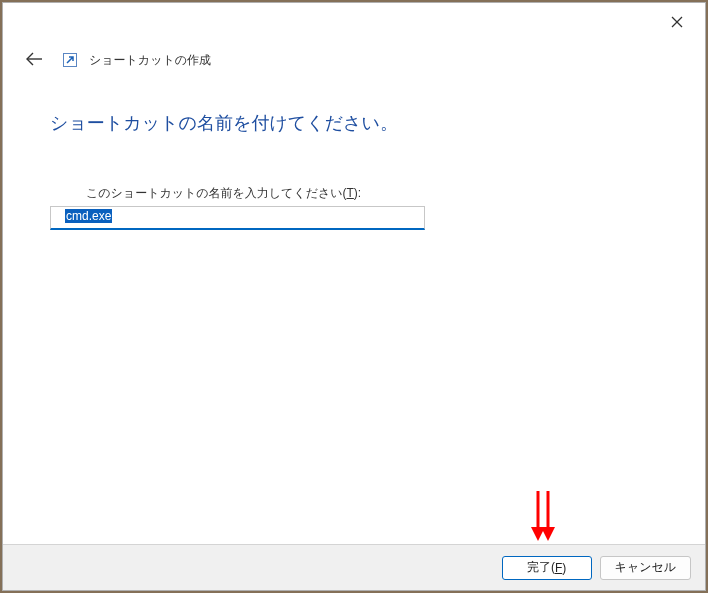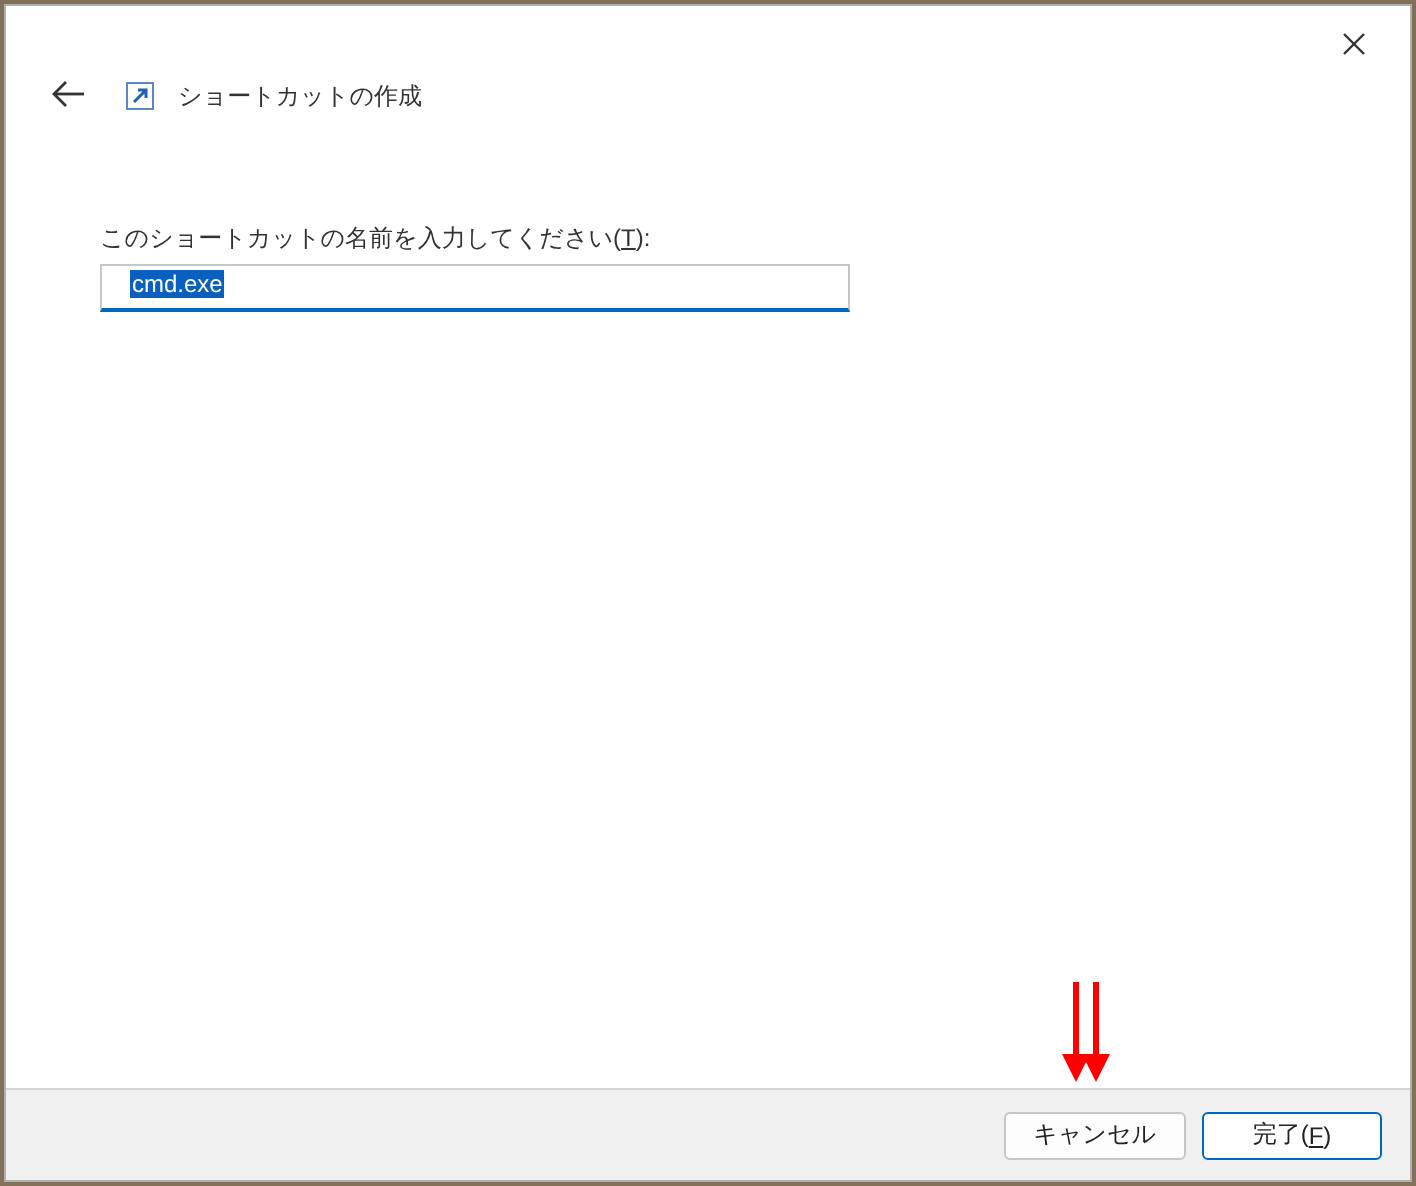--- a/index.html
+++ b/index.html
@@ -29,21 +29,21 @@
     align-items: center;
     justify-content: center;
     font-size: 16px;
     color: #333;
     cursor: pointer;
     background: transparent;
     border: none;
   }
   .header {
     position: absolute;
-    top: 36px;
+    top: 48px;
     left: 18px;
     display: flex;
     align-items: center;
     gap: 10px;
   }
   .back-arrow {
     font-size: 18px;
     color: #333;
     cursor: pointer;
     background: none;
@@ -74,20 +74,21 @@
   .main-heading {
     font-size: 18px;
     color: #1e4ea0;
     font-weight: 400;
     margin-bottom: 50px;
   }
   .field-label {
     font-size: 12px;
     color: #333;
     margin-bottom: 4px;
+    margin-left: 36px;
   }
   .underline { text-decoration: underline; }
   .name-input {
     width: 375px;
     height: 24px;
     border: 1px solid #c7c7c7;
     border-bottom: 2px solid #0067c0;
     padding: 2px 14px;
     font-size: 12px;
     font-family: inherit;
@@ -166,20 +167,21 @@
     <span class="shortcut-glyph">
       <svg width="14" height="14" viewBox="0 0 14 14">
         <rect x="0.5" y="0.5" width="13" height="13" fill="none" stroke="#5a86c3" stroke-width="1"></rect>
         <path d="M4 10 L10 4 M6 4 H10 V8" fill="none" stroke="#1e63b8" stroke-width="1.5"></path>
       </svg>
     </span>
     <span class="header-title">ショートカットの作成</span>
   </div>
 
   <div class="content">
+    <div class="main-heading">ショートカットの名前を付けてください。</div>
 
     <div class="field-label">
       <span>このショートカットの名前を入力してください(</span><span class="underline">T</span><span>):</span>
     </div>
 
     <div class="name-input">
       <span class="sel">cmd.exe</span>
     </div>
 
   </div>
@@ -191,21 +193,21 @@
         <line x1="20" y1="2" x2="20" y2="40"></line>
       </g>
       <g fill="#ff0000">
         <polygon points="10,52 3,38 17,38"></polygon>
         <polygon points="20,52 13,38 27,38"></polygon>
       </g>
     </svg>
   </div>
 
   <div class="footer">
-    <button class="btn">キャンセル</button>
     <button class="btn primary">
       <span>完了(</span>
         <span class="underline">F</span>
         <span>)</span>
     </button>
+    <button class="btn">キャンセル</button>
   </div>
 
 </div>
 
 </body></html>

